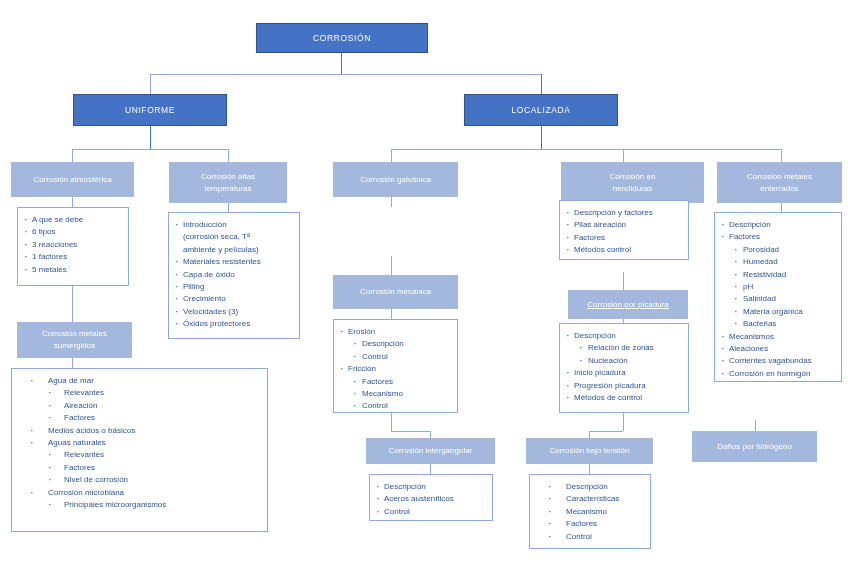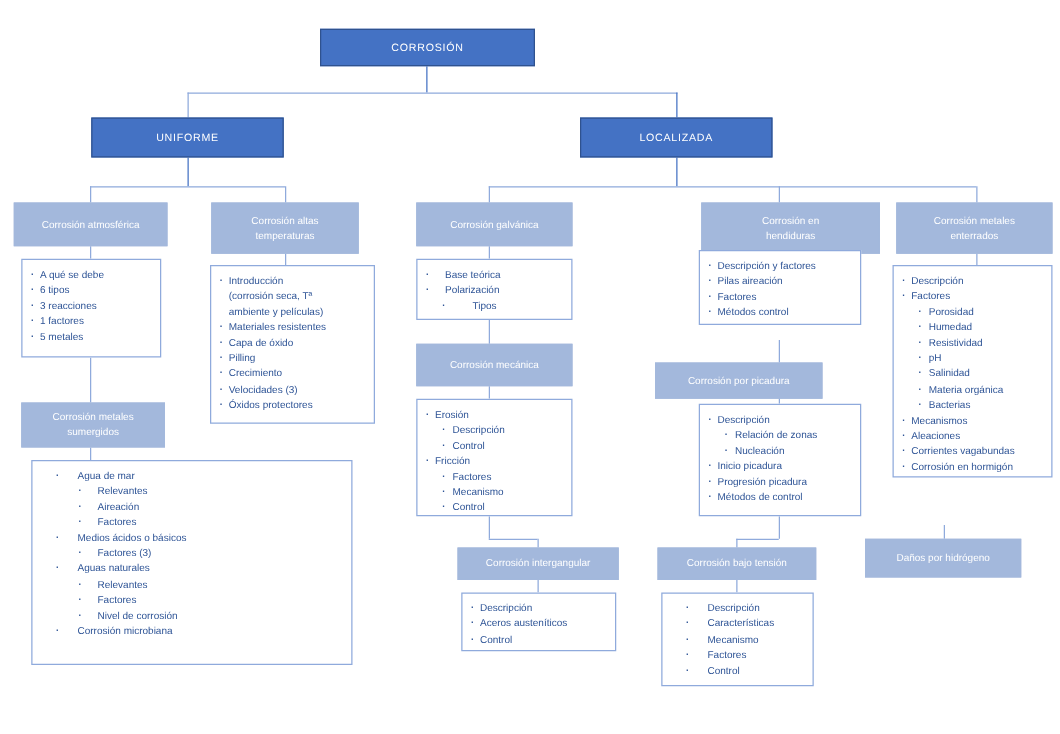--- a/index.html
+++ b/index.html
@@ -148,45 +148,38 @@
       <li>Óxidos protectores</li>
     </ul>
   </div>
 
   <div class="node boxHead" style="left:17px;top:322px;width:115px;height:36px;">
     <div>
       <span>Corrosión metales</span>
       <span>sumergidos</span>
     </div>
   </div>
-  <div class="node boxList indentWide" style="left:11px;top:368px;width:257px;height:164px;margin-left:14px;">
+  <div class="node boxList indentWide" style="left:11px;top:368px;width:257px;height:164px;">
     <ul>
       <li>Agua de mar</li>
       <li class="l2">Relevantes</li>
       <li class="l2">Aireación</li>
       <li class="l2">Factores</li>
       <li>Medios ácidos o básicos</li>
-      <li class="l2">Factores  (3)</li>
       <li>Aguas naturales</li>
       <li class="l2">Relevantes</li>
       <li class="l2">Factores</li>
       <li class="l2">Nivel de corrosión</li>
       <li>Corrosión microbiana</li>
+      <li class="l2">Principales microorganismos</li>
     </ul>
   </div>
 
   <div class="node boxHead" style="left:333px;top:162px;width:125px;height:35px;">
     <span>Corrosión galvánica</span>
-  </div>
-  <div class="node boxList" style="left:333px;top:207px;width:125px;height:49px;">
-    <ul>
-      <li style="padding-left:18px;">Base teórica</li>
-      <li style="padding-left:18px;">Polarización</li>
-      <li class="l2" style="padding-left:40px;">Tipos</li>
-    </ul>
   </div>
 
   <div class="node boxHead" style="left:333px;top:275px;width:125px;height:34px;">
     <span>Corrosión mecánica</span>
   </div>
   <div class="node boxList" style="left:333px;top:319px;width:125px;height:94px;">
     <ul>
       <li>Erosión</li>
       <li class="l2">Descripción</li>
       <li class="l2">Control</li>
@@ -205,21 +198,21 @@
   </div>
   <div class="node boxList" style="left:559px;top:200px;width:130px;height:60px;">
     <ul>
       <li>Descripción y factores</li>
       <li>Pilas aireación</li>
       <li>Factores</li>
       <li>Métodos control</li>
     </ul>
   </div>
 
-  <div class="node boxHead" style="left:524px;top:290px;width:134px;height:29px;">
+  <div class="node boxHead" style="left:568px;top:290px;width:120px;height:29px;text-decoration:underline;">
     <span>Corrosión por picadura</span>
   </div>
   <div class="node boxList" style="left:559px;top:323px;width:130px;height:90px;">
     <ul>
       <li>Descripción</li>
       <li class="l2">Relación de zonas</li>
       <li class="l2">Nucleación</li>
       <li>Inicio picadura</li>
       <li>Progresión picadura</li>
       <li>Métodos de control</li>

